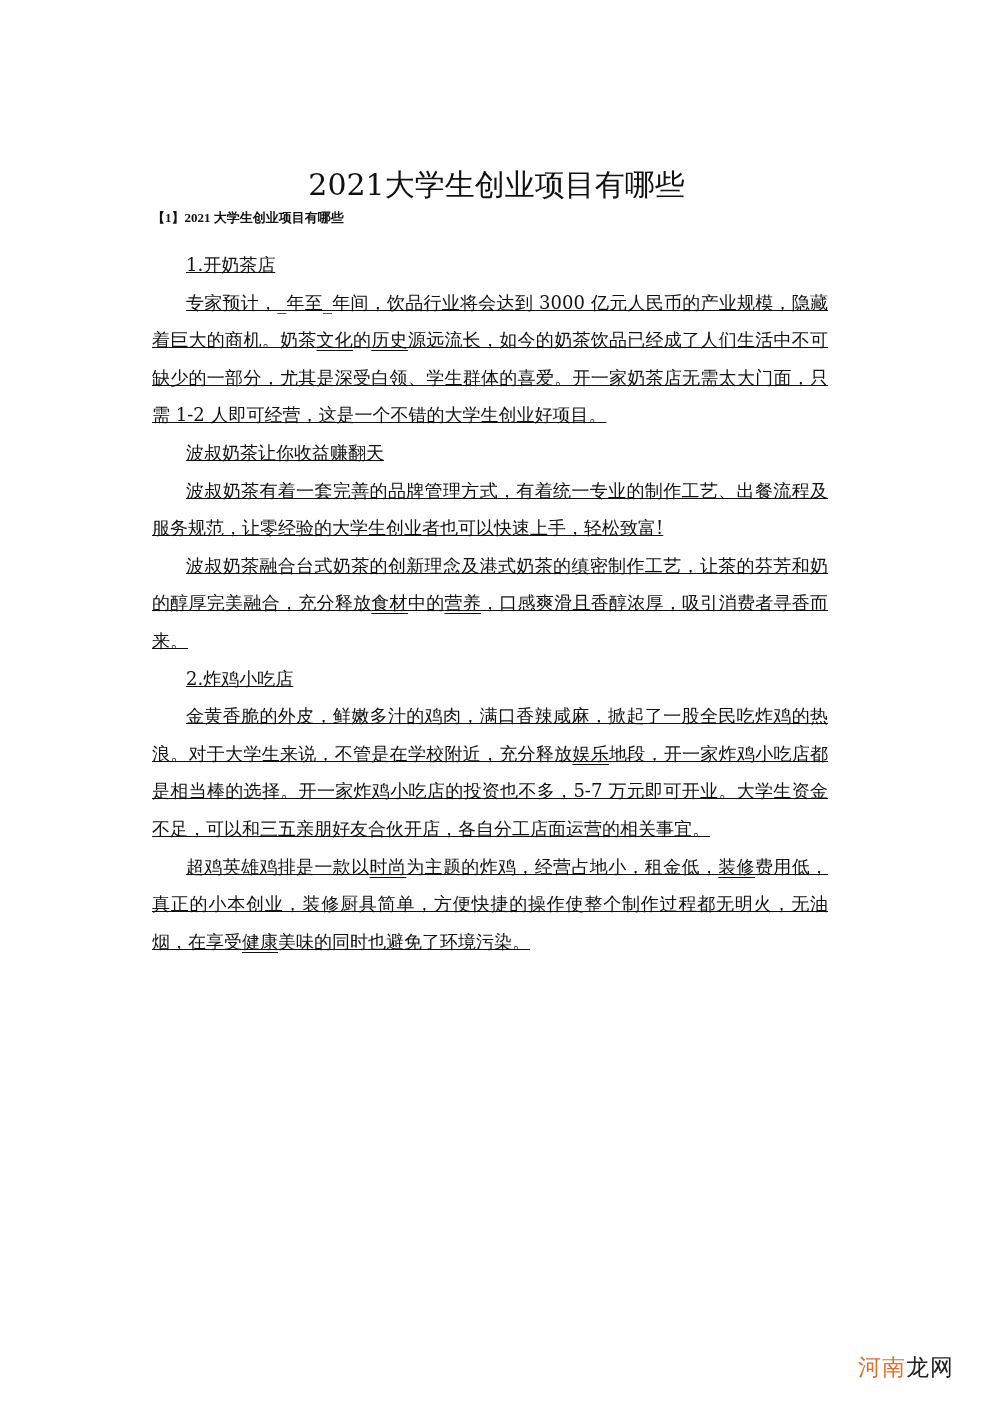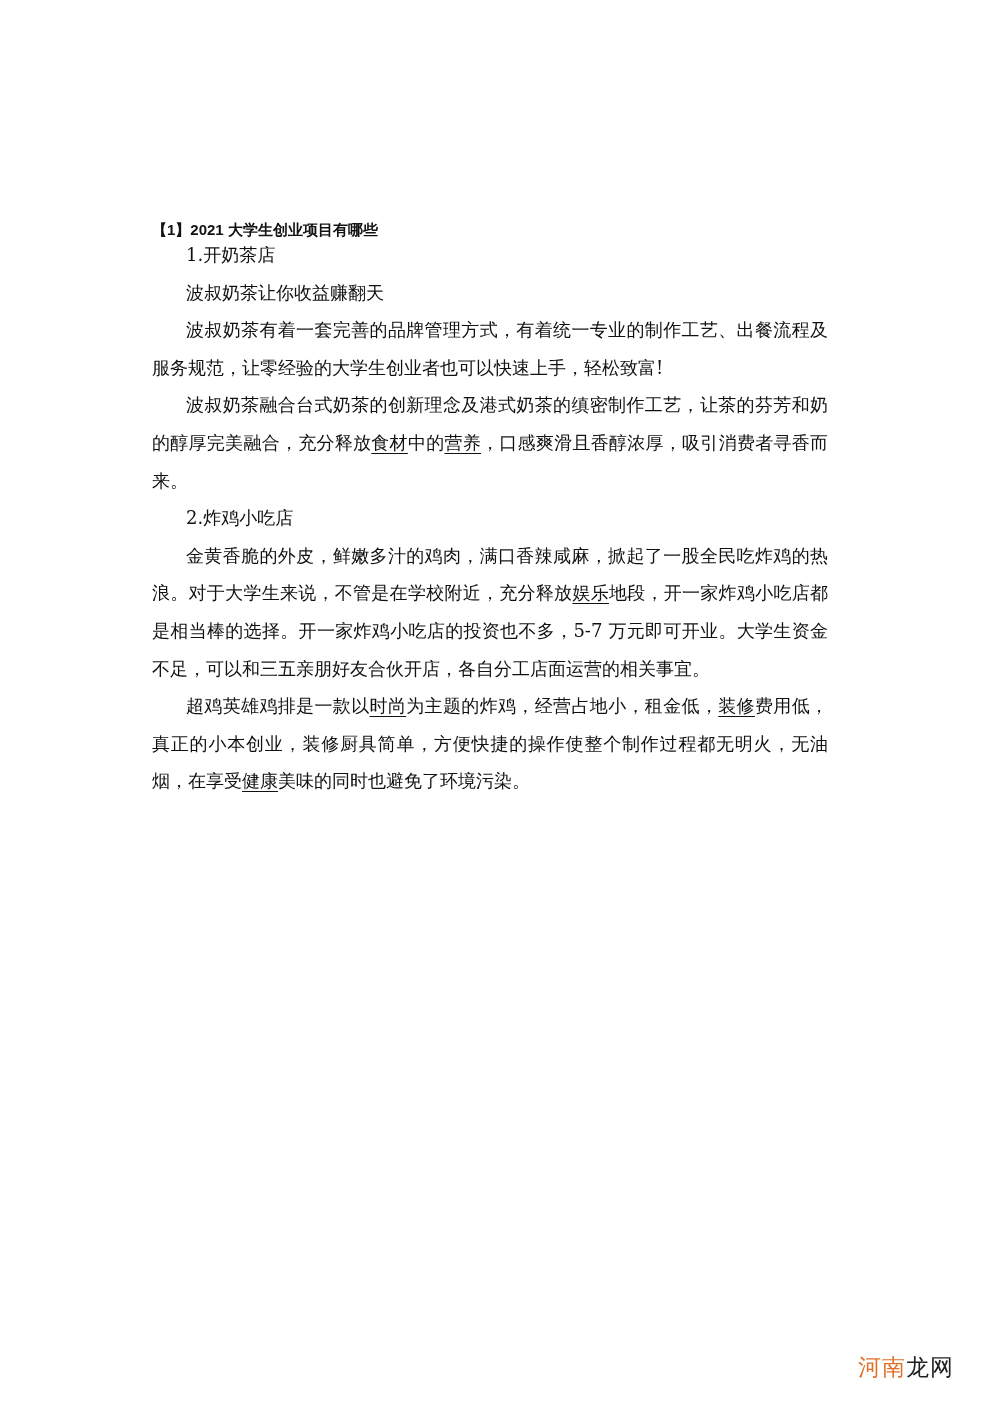--- a/index.html
+++ b/index.html
@@ -1,38 +1,40 @@
 <!DOCTYPE html>
 <html><head>
   <meta charset="utf-8">
   <style>
     html, body { margin: 0; padding: 0; background: #ffffff; }
     body { width: 993px; height: 1404px; position: relative; overflow: hidden;
            font-family: "DejaVu Serif", "Liberation Serif", serif; color: #111; }
     .page { position: absolute; left: 0; top: 0; width: 993px; height: 1404px; }
     .title { position: absolute; left: 0; width: 993px; top: 143px; text-align: center;
              font-size: 30px; line-height: 44px; font-weight: normal; letter-spacing: 0px; }
-    .section-heading { position: absolute; left: 152px; top: 216px; font-size: 15px;
-             line-height: 28px; font-weight: bold; font-family: Liberation Sans, sans-serif; }
-    .body { position: absolute; left: 152px; top: 236px; width: 676px; }
+    .section-heading { position: absolute; left: 152px; top: 204px; font-size: 13px;
+             line-height: 28px; font-weight: bold; font-family: Liberation Serif, serif; }
+    .body { position: absolute; left: 152px; top: 246px; width: 676px; text-decoration: underline; }
     .para { margin: 0; font-size: 18px; line-height: 37.6px; text-indent: 34px;
             text-align: justify; word-break: break-all; }
     .u { text-decoration: underline; text-underline-offset: 4px; }
     .watermark { position: absolute; left: 858px; top: 1352px; font-size: 23px;
                  font-family: "DejaVu Sans", "Liberation Sans", sans-serif; letter-spacing: 1px; }
     .wm-a { color: #e0702a; }
     .wm-b { color: #222222; }
   </style>
 </head>
 <body>
 
 <div class="page">
+  <h1 class="title">2021大学生创业项目有哪些</h1>
   <div class="section-heading">【1】2021 大学生创业项目有哪些</div>
   <div class="body" id="doc-body">
       <p class="para"><span>1.开奶茶店</span></p>
+      <p class="para"><span>专家预计，_年至_年间，饮品行业将会达到 3000 亿元人民币的产业规模，隐藏着巨大的商机。奶茶</span><span class="u">文化</span><span>的</span><span class="u">历史</span><span>源远流长，如今的奶茶饮品已经成了人们生活中不可缺少的一部分，尤其是深受白领、学生群体的喜爱。开一家奶茶店无需太大门面，只需 1-2 人即可经营，这是一个不错的大学生创业好项目。</span></p>
       <p class="para"><span>波叔奶茶让你收益赚翻天</span></p>
       <p class="para"><span>波叔奶茶有着一套完善的品牌管理方式，有着统一专业的制作工艺、出餐流程及服务规范，让零经验的大学生创业者也可以快速上手，轻松致富!</span></p>
       <p class="para"><span>波叔奶茶融合台式奶茶的创新理念及港式奶茶的缜密制作工艺，让茶的芬芳和奶的醇厚完美融合，充分释放</span><span class="u">食材</span><span>中的</span><span class="u">营养</span><span>，口感爽滑且香醇浓厚，吸引消费者寻香而来。</span></p>
       <p class="para"><span>2.炸鸡小吃店</span></p>
       <p class="para"><span>金黄香脆的外皮，鲜嫩多汁的鸡肉，满口香辣咸麻，掀起了一股全民吃炸鸡的热浪。对于大学生来说，不管是在学校附近，充分释放</span><span class="u">娱乐</span><span>地段，开一家炸鸡小吃店都是相当棒的选择。开一家炸鸡小吃店的投资也不多，5-7 万元即可开业。大学生资金不足，可以和三五亲朋好友合伙开店，各自分工店面运营的相关事宜。</span></p>
       <p class="para"><span>超鸡英雄鸡排是一款以</span><span class="u">时尚</span><span>为主题的炸鸡，经营占地小，租金低，</span><span class="u">装修</span><span>费用低，真正的小本创业，装修厨具简单，方便快捷的操作使整个制作过程都无明火，无油烟，在享受</span><span class="u">健康</span><span>美味的同时也避免了环境污染。</span></p>
     </div>
   <div class="watermark">
     <span class="wm-a">河南</span><span class="wm-b">龙网</span>
   </div>

